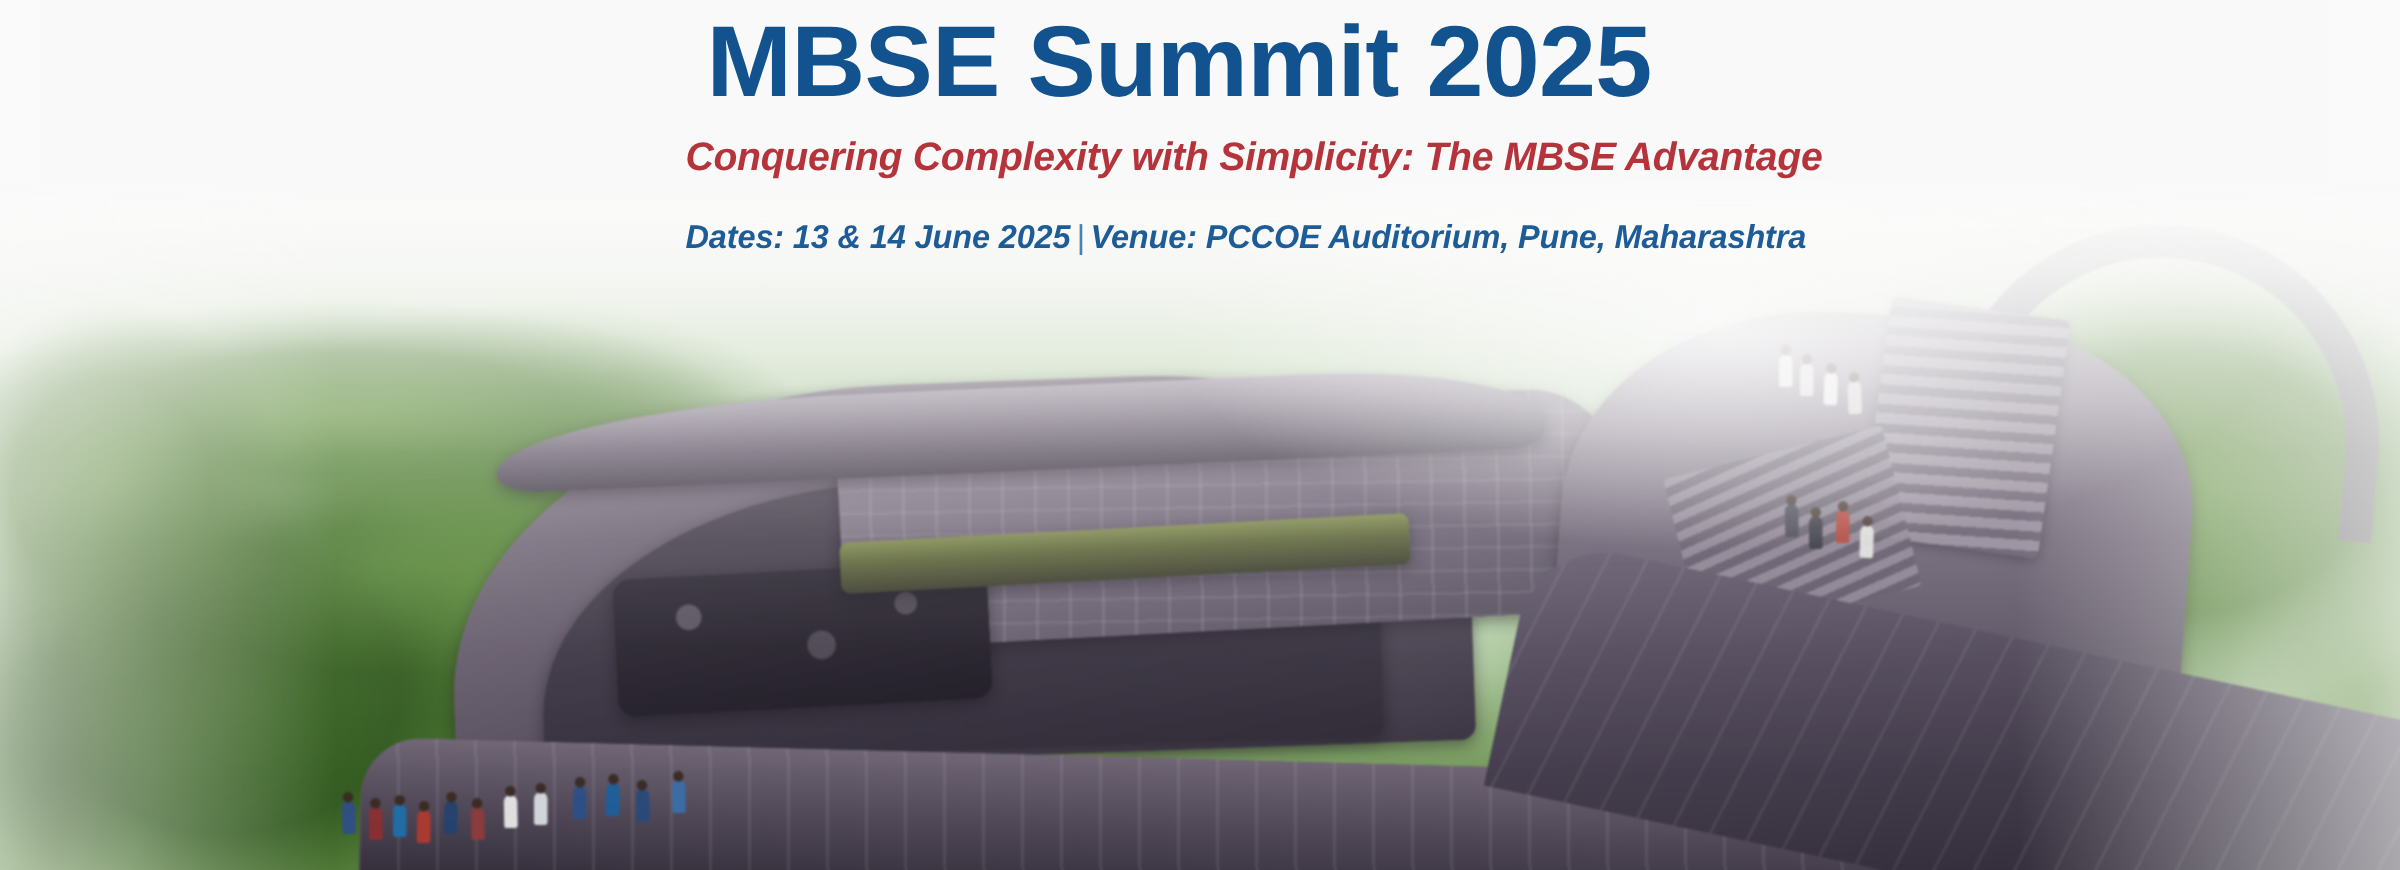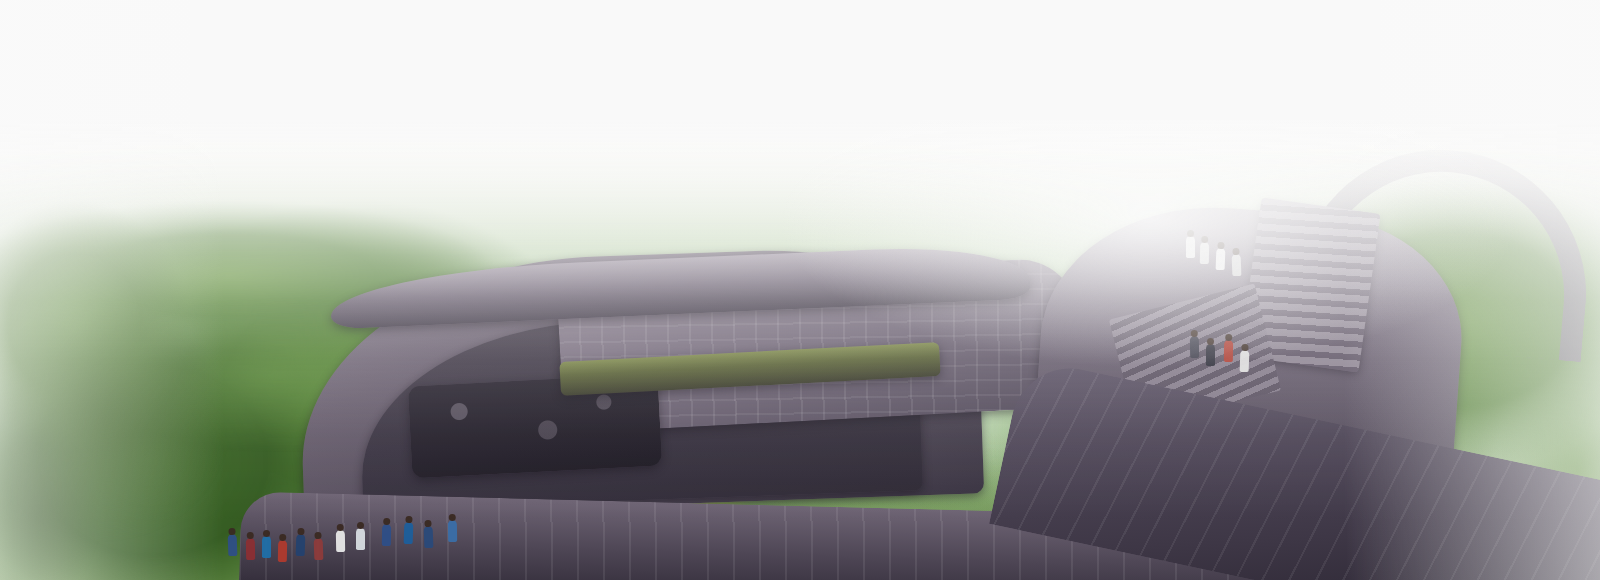--- a/index.html
+++ b/index.html
@@ -371,13 +371,24 @@
         <div class="person" style="left: 1240px; top: 350px; background: rgb(224, 224, 224); transform: rotate(2deg);"></div>
       </div>
     <div class="grass"></div>
     <div class="l-soften"></div>
   </div>
 
   <div class="mist"></div>
   <div class="mist-side"></div>
   <div class="mist-patch"></div>
 
+  <div class="text-block">
+
+    <div class="title">MBSE Summit 2025</div>
+
+    <div class="subtitle">Conquering Complexity with Simplicity: The MBSE Advantage</div>
+
+    <div class="datevenue">
+      <span>Dates: 13 &amp; 14 June  2025</span><span class="sep">|</span><span>Venue: PCCOE Auditorium, Pune, Maharashtra</span>
+    </div>
+
+  </div>
 </div>
 
 </body></html>

